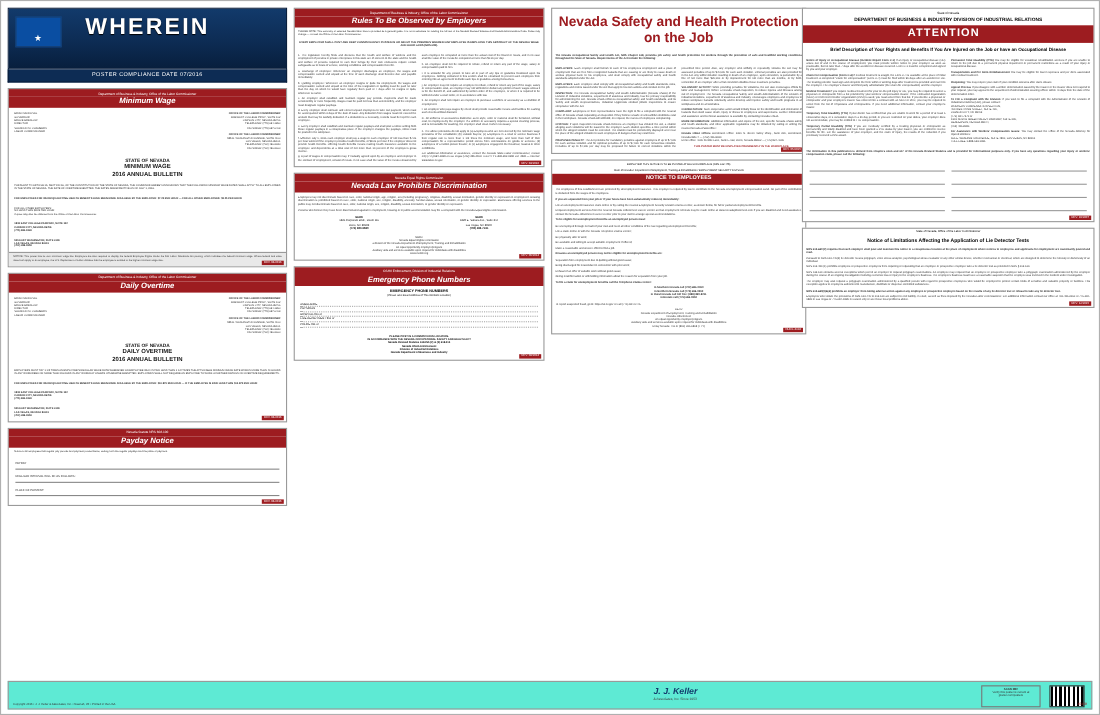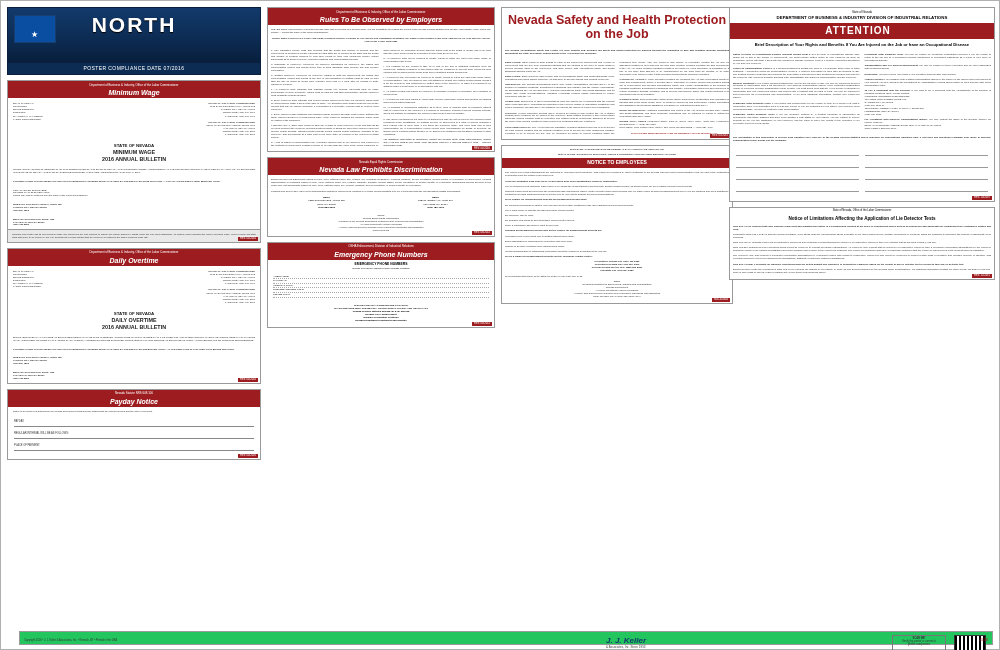--- a/index.html
+++ b/index.html
@@ -108,22 +108,22 @@
   #col4 { left:728px; width:266px; }
   .attention {
     background:#9d1c20; color:#fff; text-align:center; font-weight:bold;
     font-size:10px; letter-spacing:1px; padding:2px 8px 3px 0;
   }
   .twocol { column-count:2; column-gap:5px; }
   .formlines { padding:4px 6px; font-size:2.6px; color:#444; }
   .formlines .row { display:flex; gap:6px; margin-bottom:5px; }
   .formlines .row > div { flex:1; border-bottom:1px solid #999; height:7px; }
   .footerbar {
-    position:absolute; left:18px; right:6px; bottom:4px; height:14px;
-    border:1px solid #9a9a9a; background:#22c55e;
+    position:absolute; left:6px; right:6px; bottom:4px; height:26px;
+    border:1px solid #9a9a9a; background:#5eead4;
   }
   .jjk { position:absolute; left:586px; top:4px; font-size:8px; color:#123a6b; font-weight:bold; font-style:italic; }
   .jjk small { display:block; font-size:3px; font-weight:normal; font-style:normal; color:#444; }
   .scanbox {
     position:absolute; right:46px; top:3px; width:54px; height:20px;
     border:1px solid #777; font-size:2.6px; text-align:center; color:#333; padding-top:1px;
   }
   .qr {
     position:absolute; right:6px; top:3px; width:32px; height:20px;
     background:
@@ -143,21 +143,21 @@
 <body>
 
 <div class="poster">
 
   <div class="col" id="col1">
 
     <div class="masthead">
       <div class="flagbox">
           <span class="flagstar">★</span>
         </div>
-      <div class="title">NORTH</div>
+      <div class="title">WHEREIN</div>
     </div>
     <div class="compliance">POSTER COMPLIANCE DATE 07/2016</div>
 
     <div class="panel" style="margin-top:5px;">
       <div class="deptbar">Department of Business &amp; Industry, Office of the Labor Commissioner</div>
       <div class="wagehead">Minimum Wage</div>
       <div class="officials">
         <div class="left">
           <div>BRIAN SANDOVAL</div>
           <div>GOVERNOR</div>

